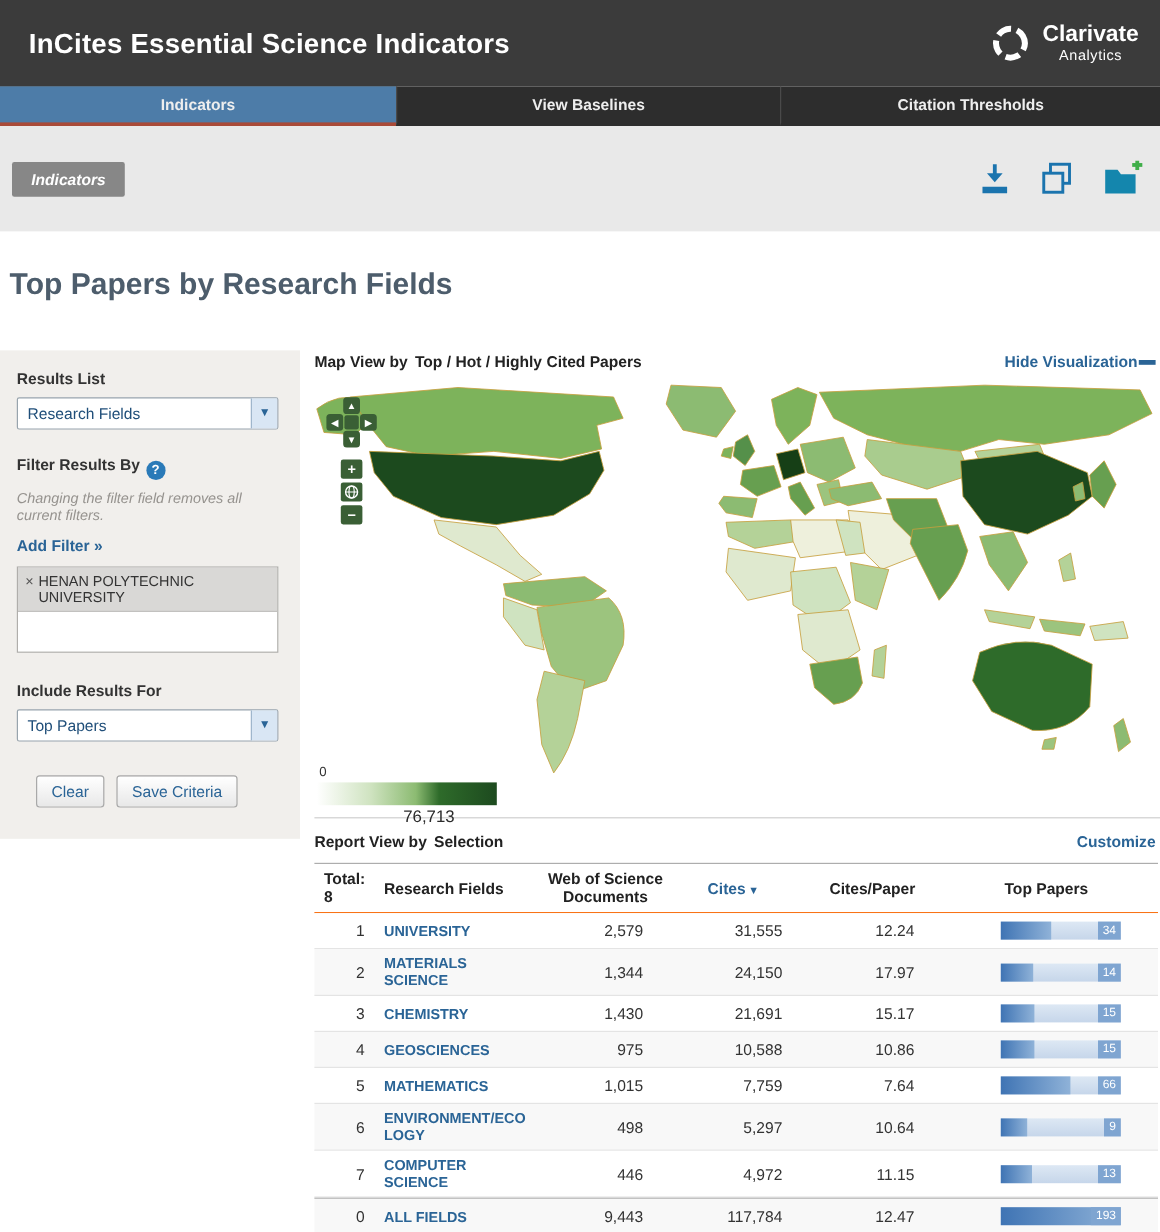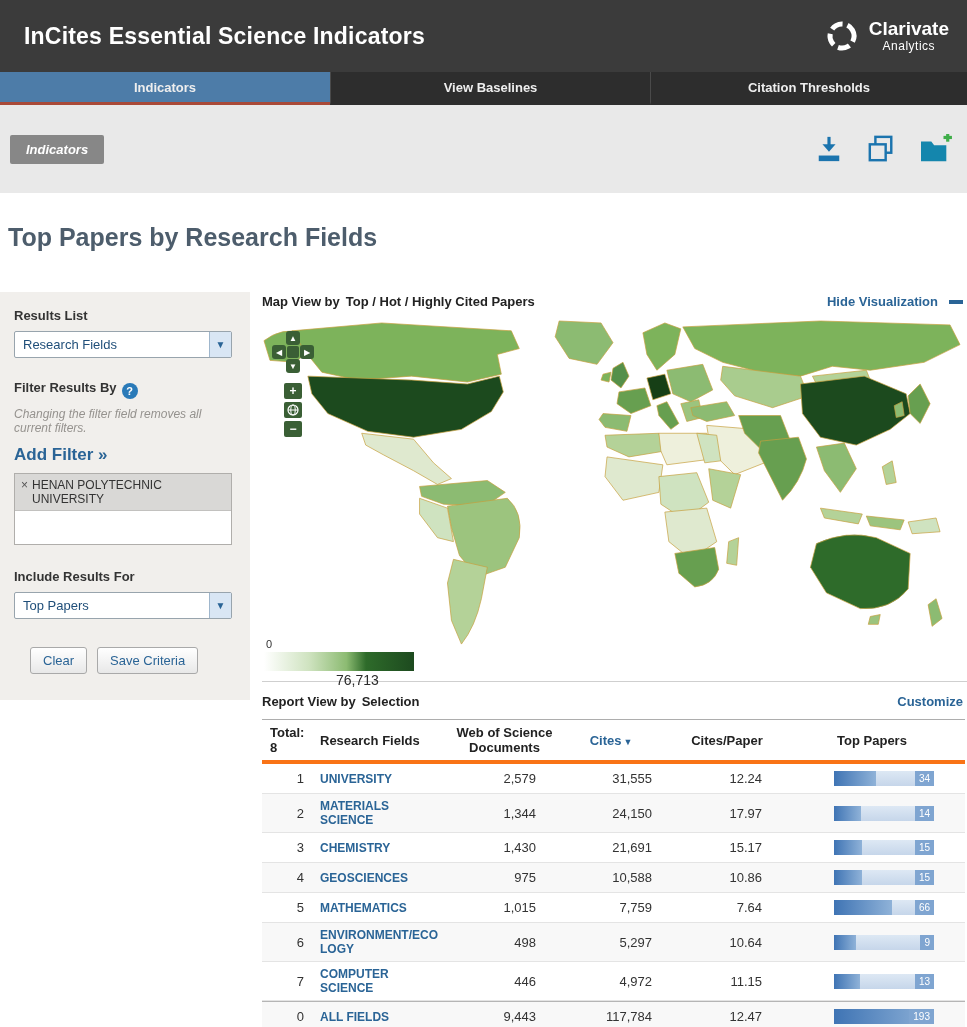--- a/index.html
+++ b/index.html
@@ -45,40 +45,40 @@
   .fake-select { width:218px; height:27px; background:#fff; border:1px solid #98a4ad;
     display:flex; align-items:center; justify-content:space-between; cursor:pointer;
     margin-bottom:22px; border-radius:2px; }
   .fake-select .val { font-size:13px; color:#1f4e79; padding-left:8px; }
   .fake-select .chev { width:22px; height:100%; background:#d9e6f4; border-left:1px solid #9fb6cc;
     display:flex; align-items:center; justify-content:center; color:#2a6496; font-size:10px; }
   .q-icon { display:inline-flex; width:16px; height:16px; border-radius:50%; background:#2a7ab8;
     color:#fff; font-size:11px; font-weight:bold; align-items:center; justify-content:center;
     margin-left:5px; vertical-align:-3px; cursor:pointer; }
   .sb-note { font-size:12px; font-style:italic; color:#95928e; width:205px; margin:4px 0 10px; }
-  .sb-link { font-size:17px; font-weight:bold; color:#2a6496; text-decoration:none; cursor:pointer; }
+  .sb-link { font-size:13px; font-weight:bold; color:#2a6496; text-decoration:none; cursor:pointer; }
   .filter-box { width:218px; height:72px; background:#fff; border:1px solid #b0aeab;
     margin:8px 0 24px; overflow:hidden; }
   .filter-item { background:#d9d8d6; border-bottom:1px solid #c2c1bf; padding:4px 6px;
     display:flex; gap:4px; cursor:pointer; }
   .filter-x { color:#555; font-size:12px; line-height:14px; cursor:pointer; }
   .filter-label { font-size:12px; color:#333; line-height:14px; width:170px; }
   .sb-buttons { display:flex; gap:10px; margin:28px 0 0 16px; }
   .sb-btn { background:linear-gradient(#ffffff,#e8e8e8); border:1px solid #a9a9a9; border-radius:3px;
     color:#2a6496; font-size:13px; padding:5px 12px; cursor:pointer;
     font-family:"Liberation Sans","DejaVu Sans",sans-serif; }
 
   
   .main { flex:1; padding-left:12px; }
   .map-head { display:flex; align-items:flex-start; justify-content:space-between;
     padding:16px 4px 10px 0; }
   .map-title { font-size:13px; color:#222; }
   .map-title b { margin-right:6px; }
   .hide-link { font-size:13px; font-weight:bold; color:#2a6496; cursor:pointer;
-    display:flex; align-items:center; gap:11px; }
+    display:flex; align-items:center; gap:1px; }
   .minus-glyph { display:inline-block; width:14px; height:4px; background:#2a6496; }
 
   .map-wrap { position:relative; width:705px; height:352px; background:#fff; }
   .map-wrap svg.world { width:100%; height:330px; }
   .map-controls { position:absolute; left:10px; top:12px; width:44px; }
   .dpad { display:grid; grid-template-columns:14px 14px 14px; grid-template-rows:14px 14px 14px;
     justify-items:center; align-items:center; width:42px; }
   .dbtn { width:14px; height:14px; background:#3a5f35; color:#fff; font-size:8px;
     display:flex; align-items:center; justify-content:center; cursor:pointer; border-radius:3px; }
   .dbtn.up{grid-column:2;grid-row:1;} .dbtn.left{grid-column:1;grid-row:2;}
@@ -96,21 +96,21 @@
   .report { border-top:1px solid #cfcfcf; margin-top:10px; }
   .report-head { display:flex; align-items:center; justify-content:space-between;
     padding:12px 4px 10px 0; }
   .report-title { font-size:13px; color:#222; }
   .report-title b { margin-right:6px; }
   .customize-link { font-size:13px; font-weight:bold; color:#2a6496; cursor:pointer; }
 
   .report-table { width:703px; }
   .tr { display:flex; align-items:center; border-bottom:1px solid #e4e4e4; min-height:30px; background:#fff; }
   .tr.alt { background:#f8f8f8; }
-  .tr.header-row { border-top:1px solid #adadad; border-bottom:4px solid #f97316;
+  .tr.header-row { border-top:1px solid #adadad; border-bottom:1px solid #f97316;
     min-height:42px; background:#fff; }
   .tr.total-row { border-top:1px solid #b5b5b5; }
   .td { padding:5px 8px; font-size:13px; color:#333; }
   .th { font-weight:bold; color:#222; font-size:13px; }
   .c-rank { width:50px; text-align:right; }
   .c-rank.th { text-align:left; }
   .c-field { width:135px; }
   .c-docs { width:115px; text-align:right; padding-right:26px; }
   .c-docs.th { text-align:center; padding-right:8px; }
   .c-cites { width:100px; text-align:right; padding-right:10px; }

